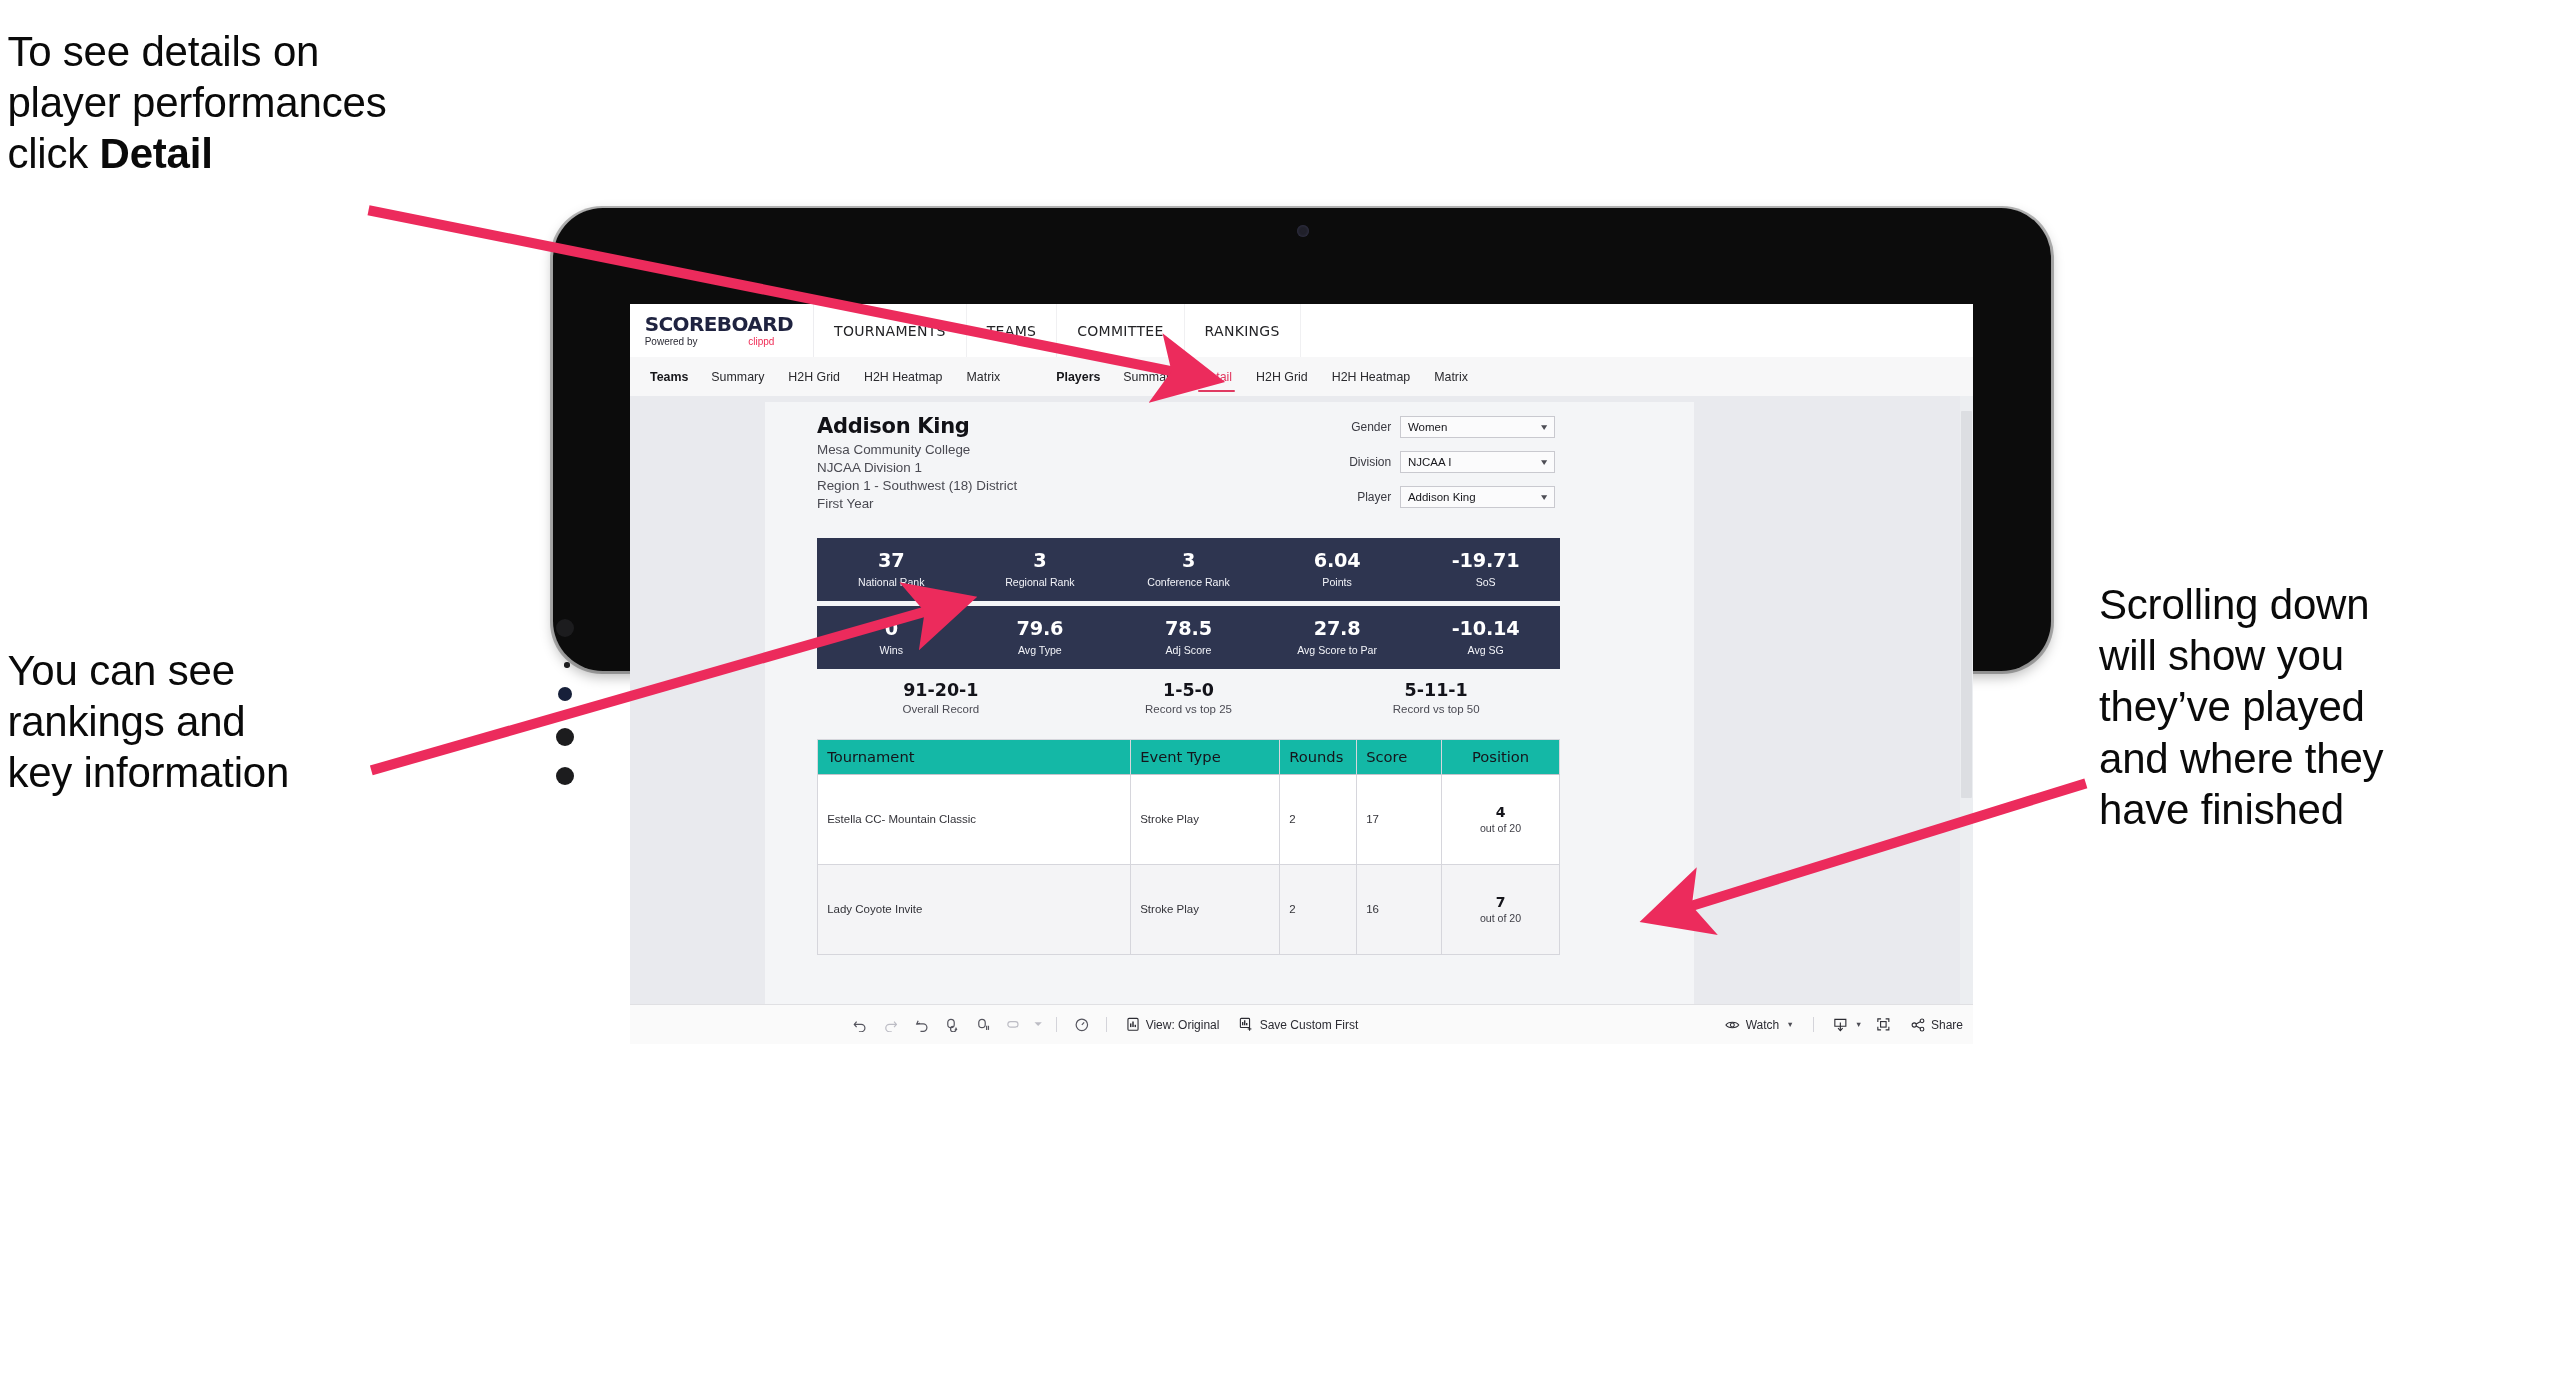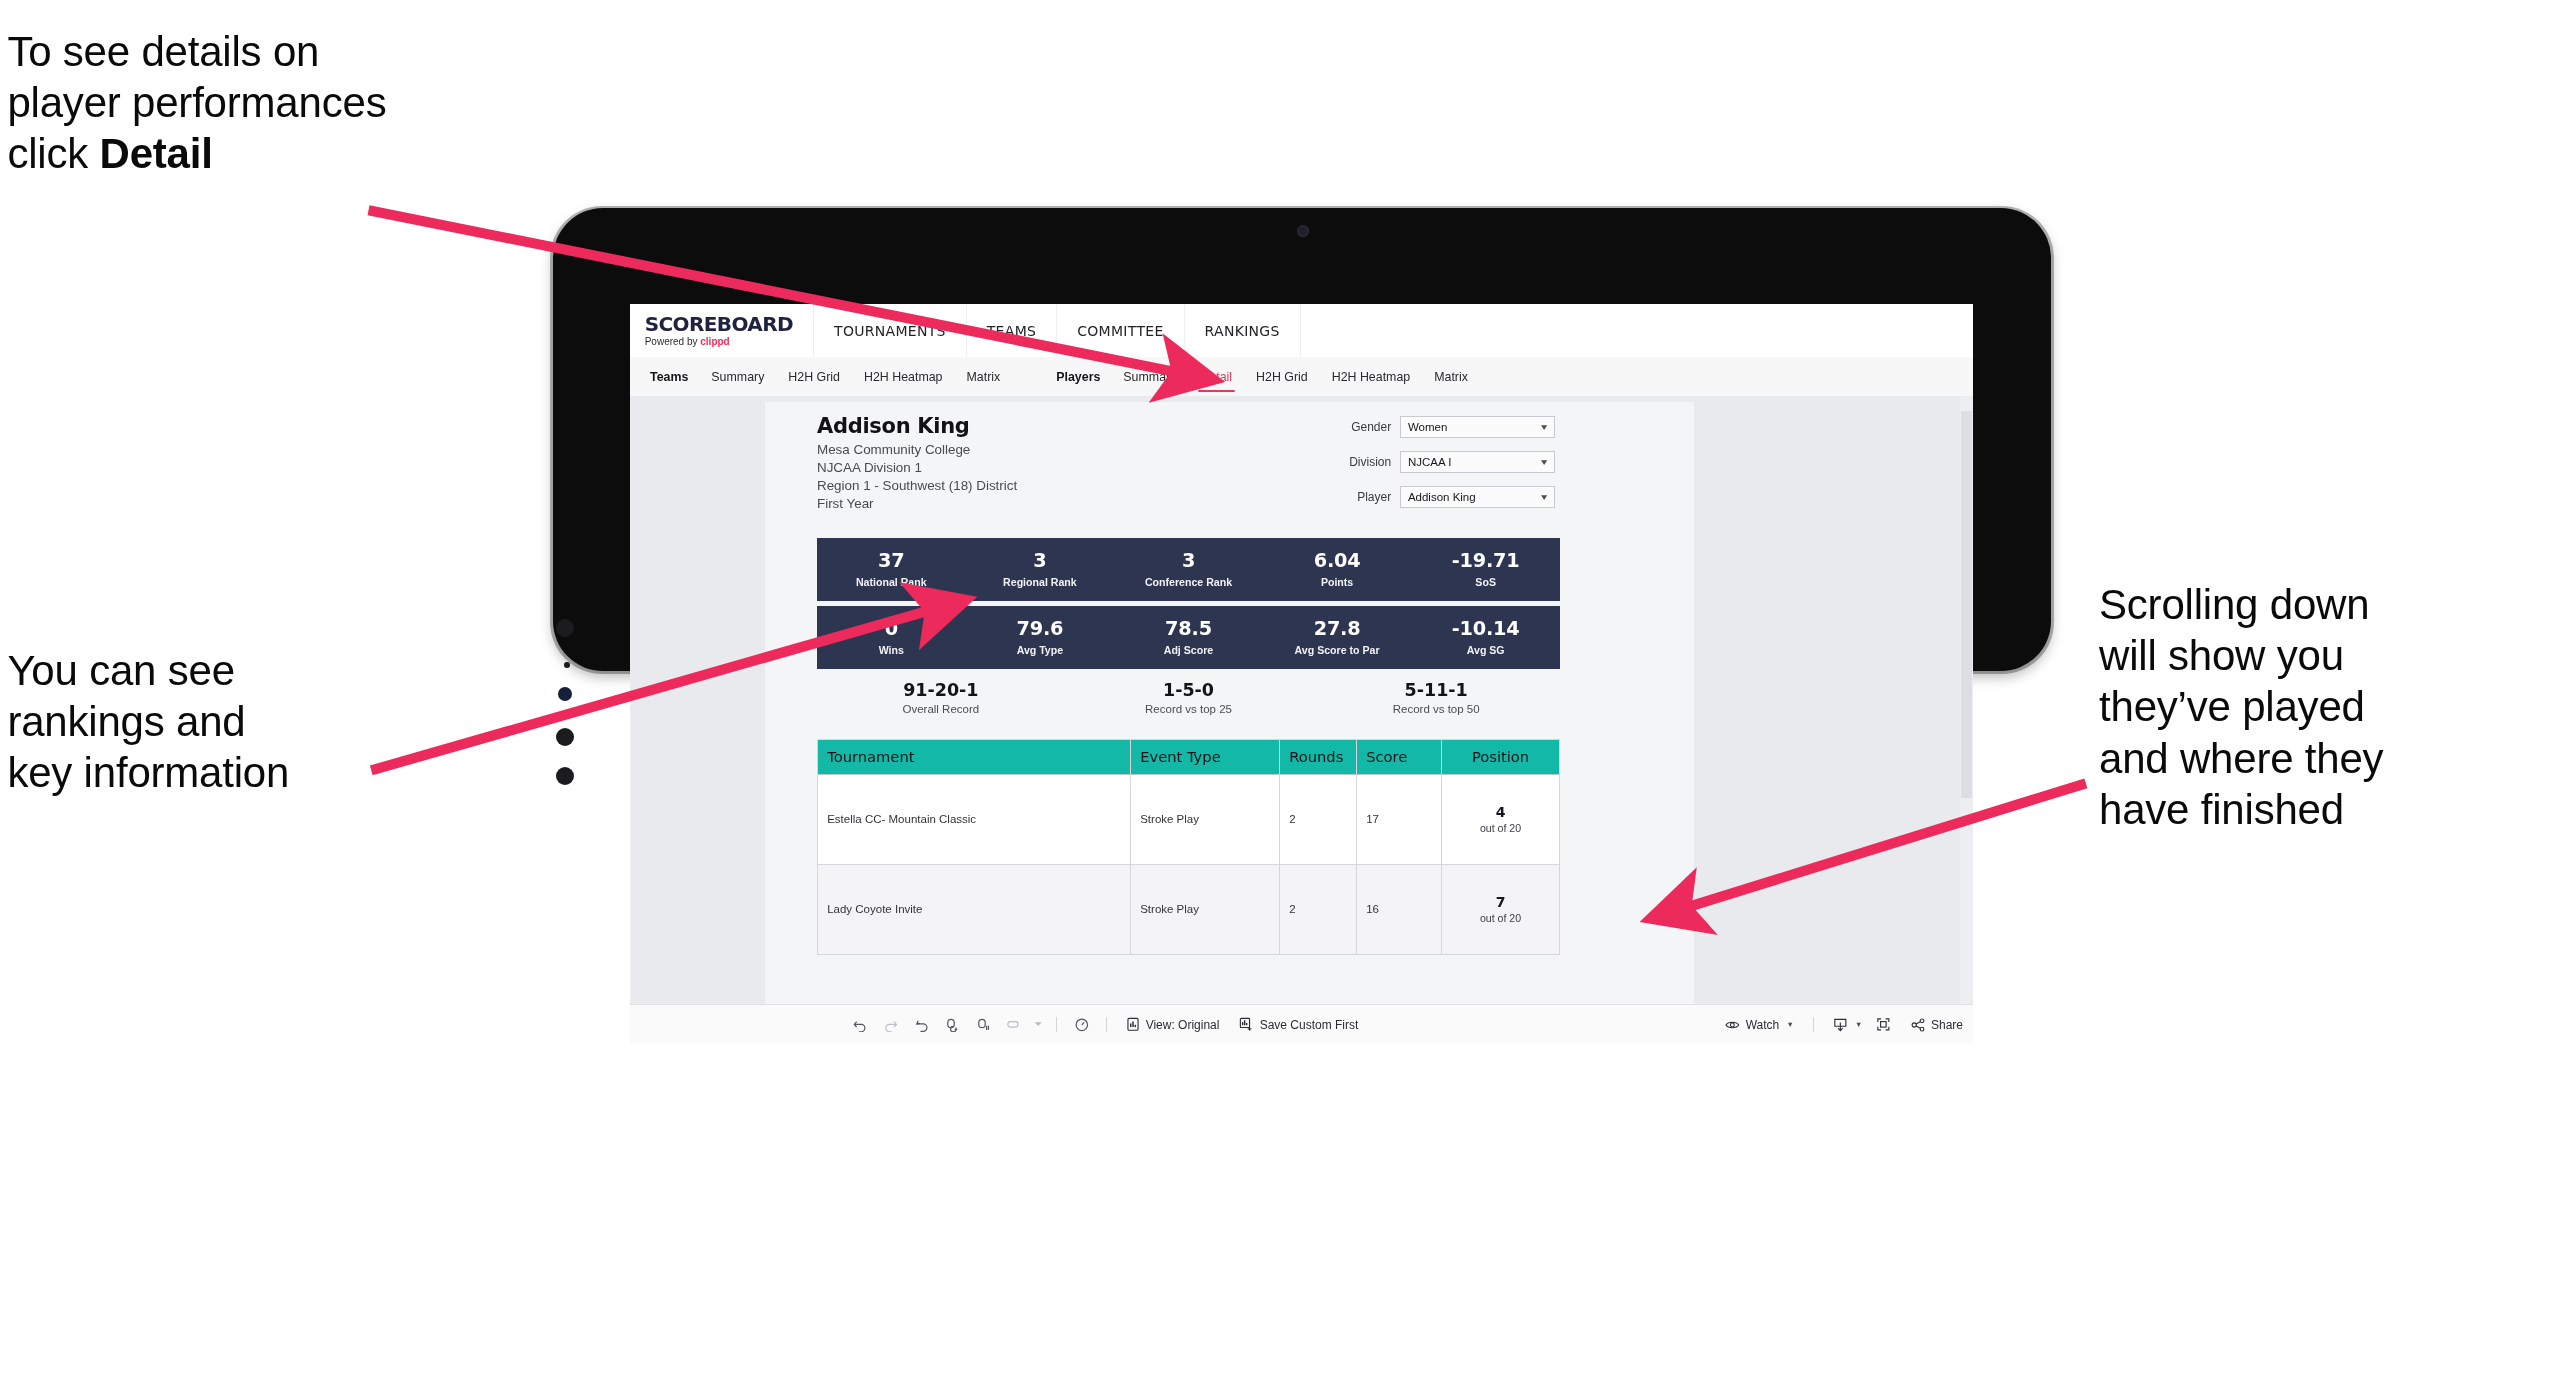--- a/index.html
+++ b/index.html
@@ -39,21 +39,21 @@
   #app-header{
     position:absolute;left:0;top:0;width:1343px;height:53px;
     background:#ffffff;display:flex;align-items:stretch;
     border-bottom:0.9px solid #e3e3e6;
   }
   #brand{display:flex;flex-direction:column;justify-content:center;
     padding:0 20px 0 14.7px;border-right:0.9px solid #ededf0;min-width:138px;}
   #brand-title{font-family:"DejaVu Sans",sans-serif;font-weight:bold;
     font-size:20px;letter-spacing:-0.6px;color:#1f2340;line-height:1;}
   #brand-sub{font-size:10px;color:#2b2b35;margin-top:2.8px;}
-  #brand-sub .clippd{color:#ef2d56;font-weight:bold;}
+  #brand-sub .clippd{color:#ef2d56;font-weight:normal;margin-left:48px;}
   .topnav{display:flex;align-items:center;}
   .topnav-item{
     padding:0 20px;height:100%;display:flex;align-items:center;
     font-size:14px;color:#232326;letter-spacing:0.3px;cursor:pointer;
     border-right:0.9px solid #f0f0f2;font-family:"DejaVu Sans",sans-serif;
   }
 
   
   #tabstrip{
     position:absolute;left:0;top:53px;width:1343px;height:39px;
@@ -108,21 +108,21 @@
   
   .band{
     position:absolute;left:0;width:743px;height:63px;background:#2e3550;
     display:flex;align-items:center;
   }
   #band1{top:127px;}
   #band2{top:195px;}
   .stat{flex:1;text-align:center;color:#ffffff;}
   .stat-val{font-family:"DejaVu Sans",sans-serif;font-weight:bold;font-size:19.3px;
     line-height:1.05;letter-spacing:-0.2px;}
-  .stat-lab{font-size:10.6px;margin-top:5px;font-weight:bold;color:#f2f3f8;}
+  .stat-lab{font-size:10.6px;margin-top:5px;font-weight:normal;color:#f2f3f8;}
 
   
   #records{position:absolute;left:0;top:269px;width:743px;display:flex;}
   .rec{flex:1;text-align:center;}
   .rec-val{font-family:"DejaVu Sans",sans-serif;font-weight:bold;font-size:17.5px;color:#13131a;}
   .rec-lab{font-size:11.5px;color:#4b4b54;margin-top:3.7px;}
 
   
   #evt-table{position:absolute;left:0;top:328px;width:743px;
     border-top:0.9px solid #d6d6dc;border-left:0.9px solid #d6d6dc;

